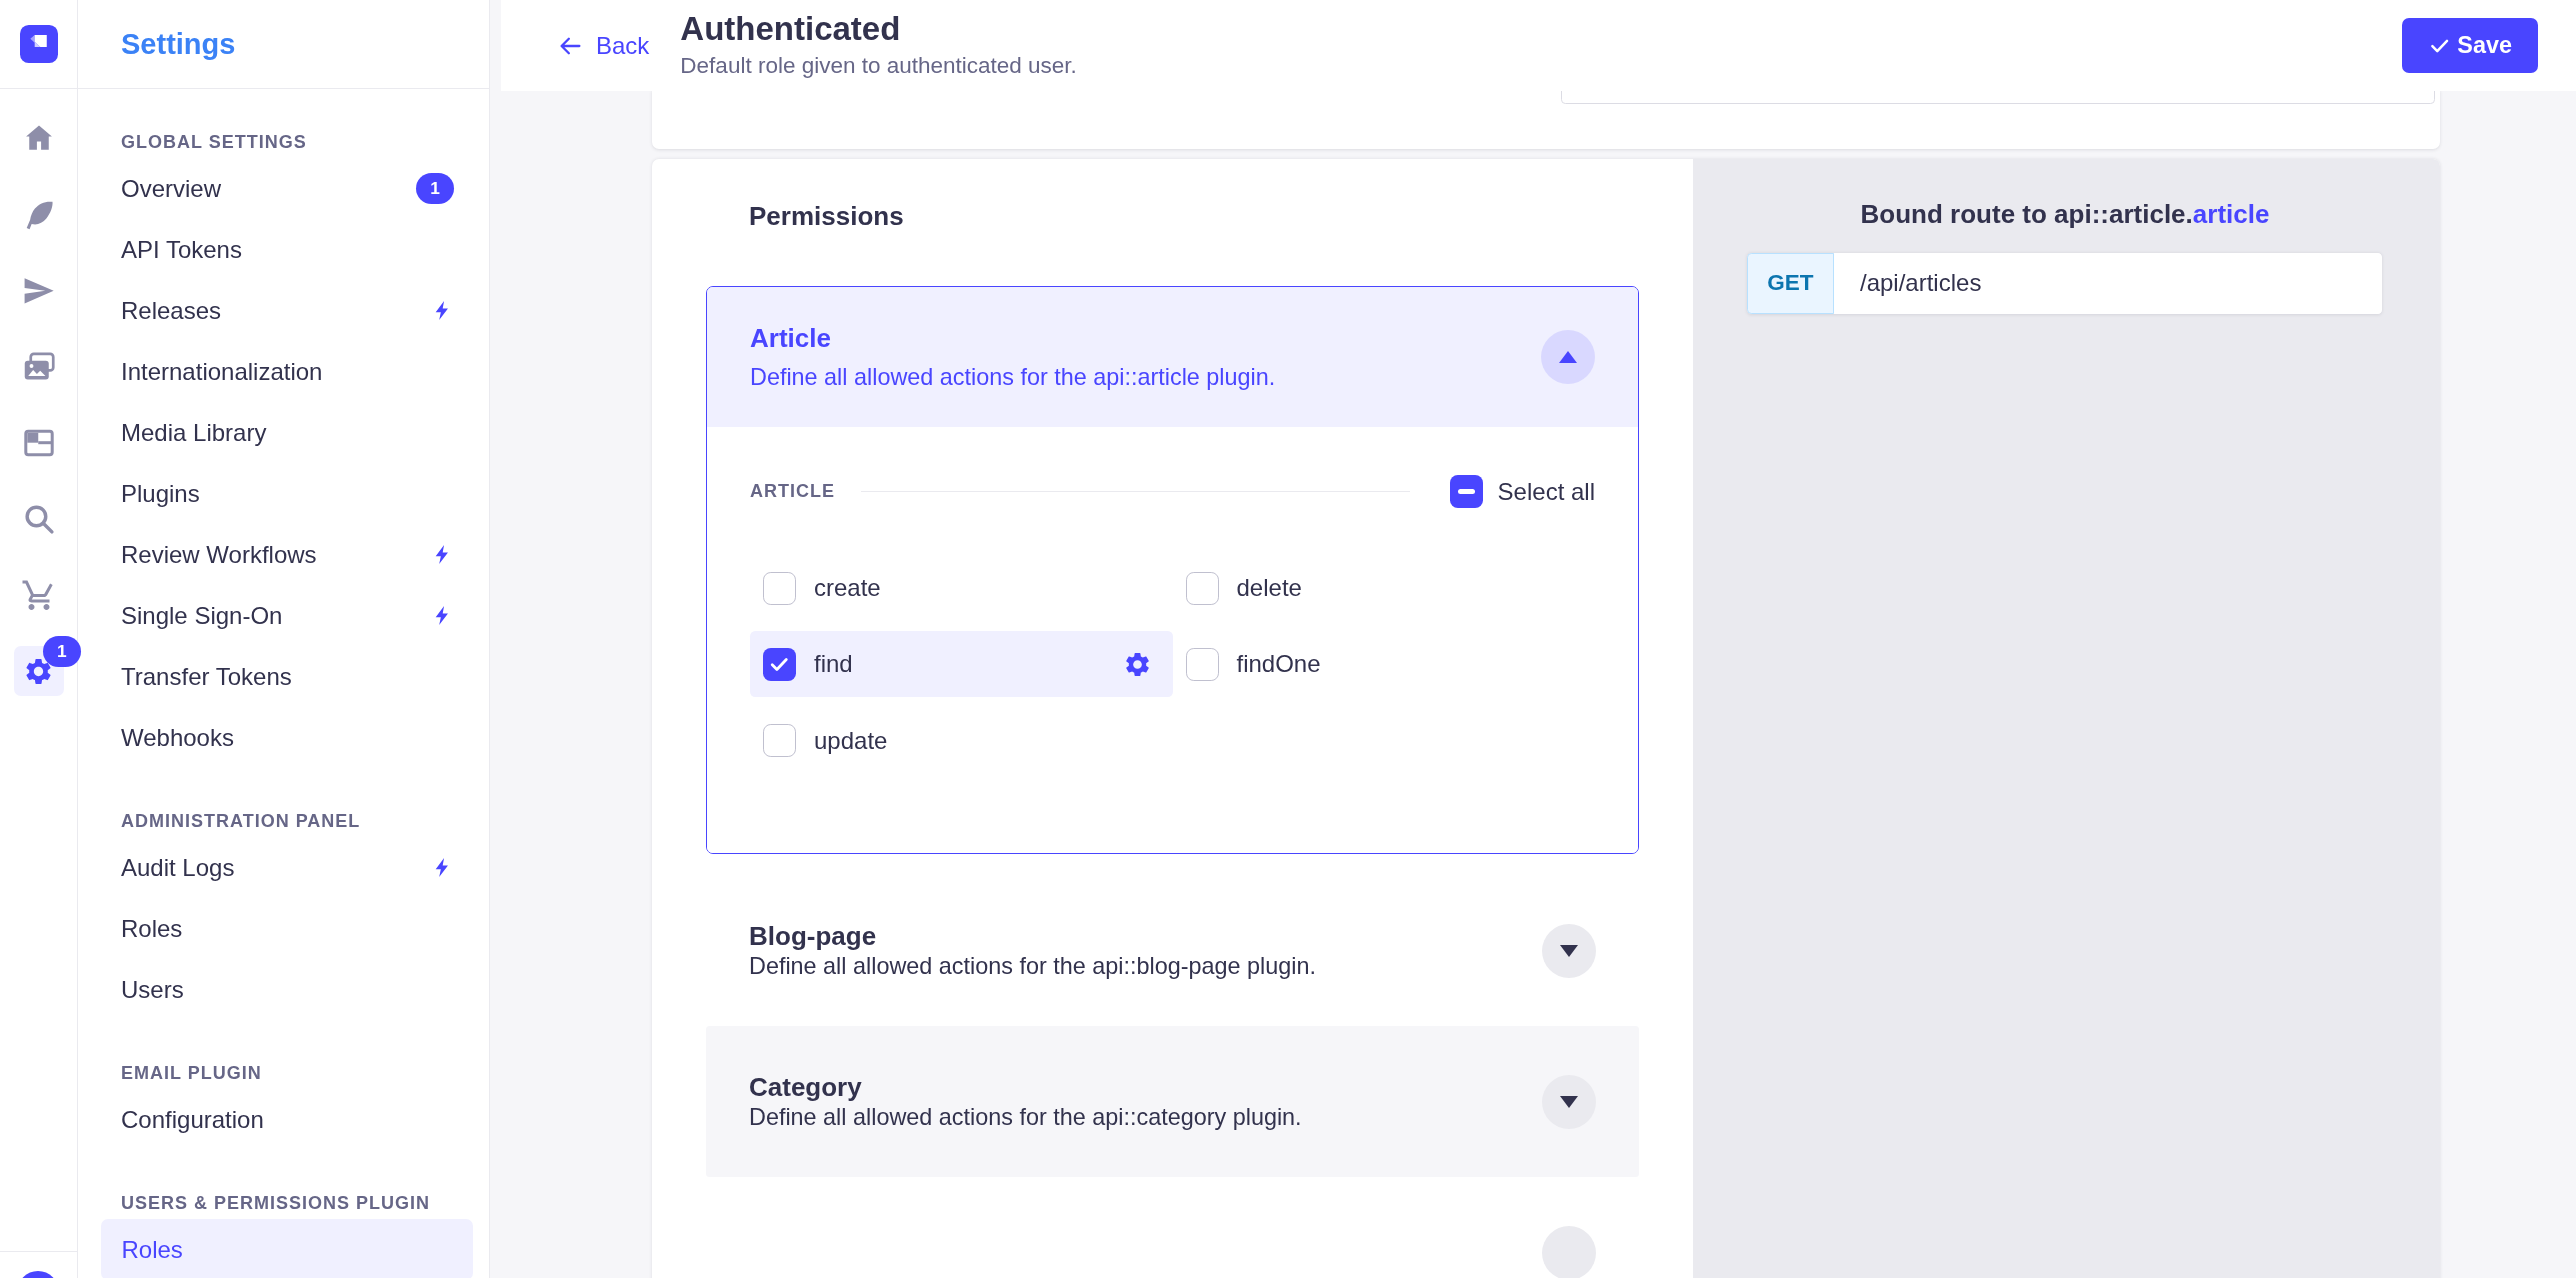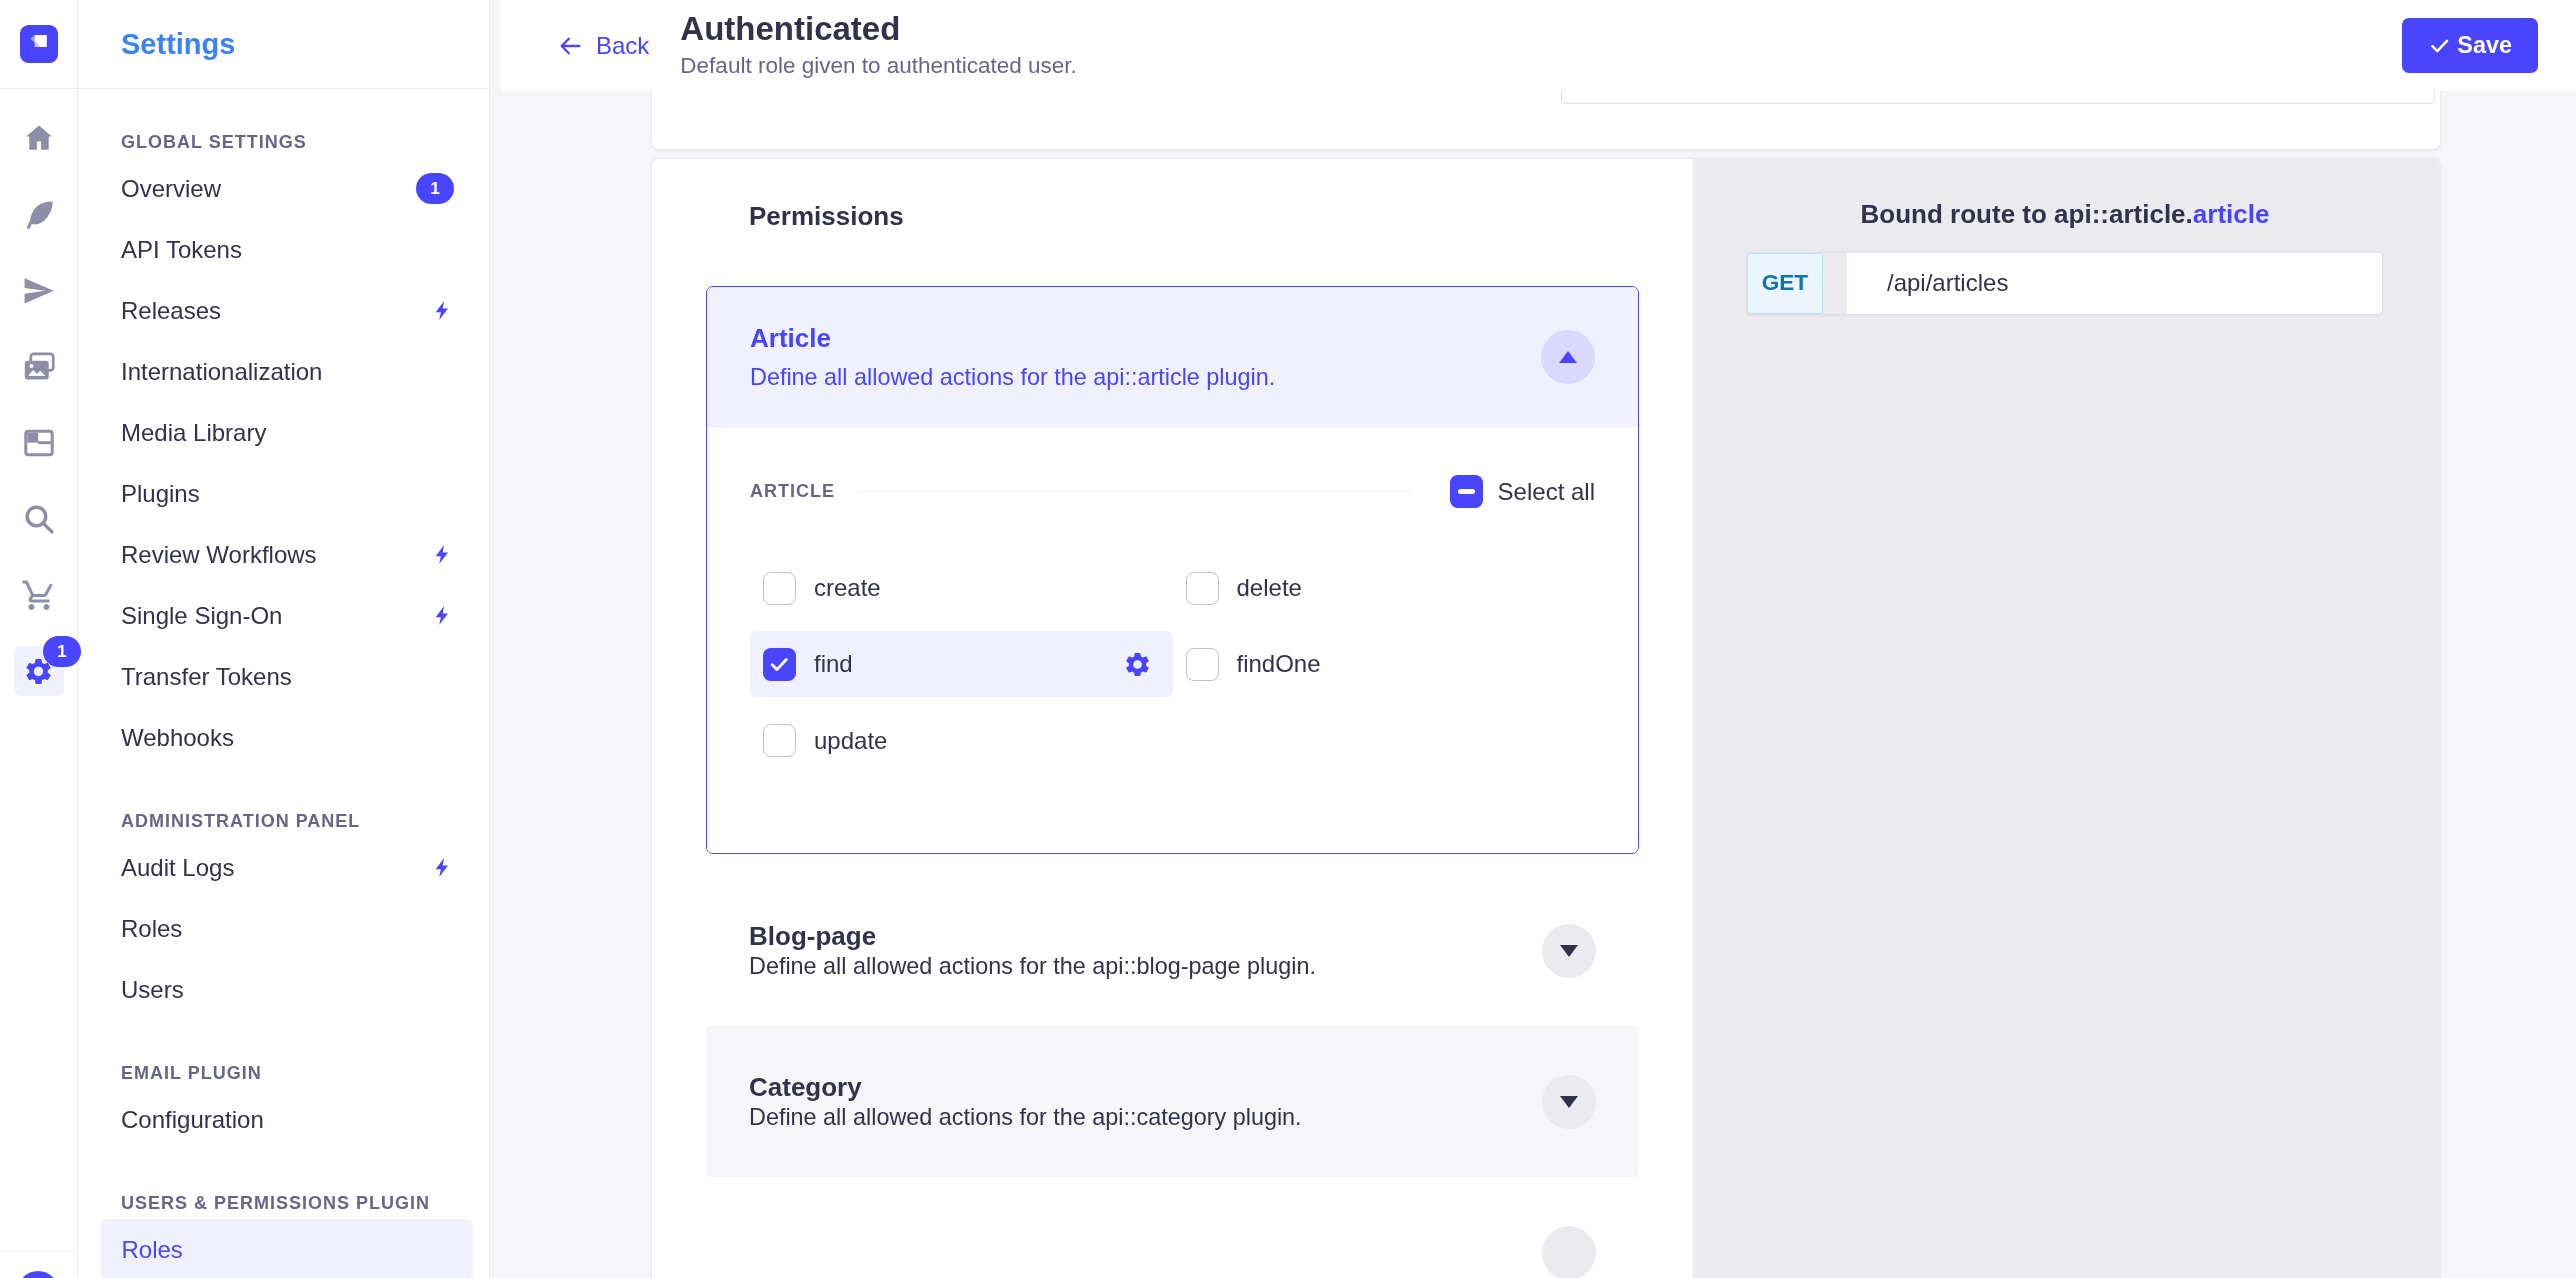--- a/index.html
+++ b/index.html
@@ -75,22 +75,22 @@
   .acc-row{height:151px;display:flex;align-items:center;padding:0 43px;border-radius:3.5px;cursor:pointer;}
   .acc-row.first{margin-top:21px;}
   .acc-row.shaded{background:#f6f6f9;}
   .acc-name{font-size:26px;font-weight:600;color:#32324d;}
   .acc-desc{font-size:23.4px;color:#32324d;margin-top:1px;}
 
   .route-panel{flex:1;background:#eaeaef;padding:40px 57px 0 54px;box-sizing:border-box;}
   .route-title{font-size:26px;font-weight:600;color:#32324d;text-align:center;}
   .route-title .accent{color:#4945ff;}
   .route-box{margin-top:22.5px;display:flex;height:61px;width:635px;border-radius:4.3px;overflow:hidden;box-shadow:0 0.9px 3.5px rgba(33,33,52,.1);}
-  .method{width:76px;background:#eaf5ff;border:0.9px solid #b8e1ff;border-radius:4.3px 0 0 4.3px;display:flex;align-items:center;justify-content:center;font-size:22.5px;font-weight:700;color:#0c75af;box-sizing:border-box;flex:none;}
-  .route-path{flex:1;background:#fff;display:flex;align-items:center;padding-left:40px;font-size:24px;color:#32324d;margin-left:24px;}
+  .method{width:87px;background:#eaf5ff;border:0.9px solid #b8e1ff;border-radius:4.3px 0 0 4.3px;display:flex;align-items:center;justify-content:center;font-size:22.5px;font-weight:700;color:#0c75af;box-sizing:border-box;flex:none;}
+  .route-path{flex:1;background:#fff;display:flex;align-items:center;padding-left:26px;font-size:24px;color:#32324d;}
 </style>
 </head>
 <body>
 
 <div class="screen">
 
   <div class="rail">
     <div class="rail-logo-wrap">
       <div class="logo">
         <svg viewBox="0 0 44 44" width="38" height="38">

